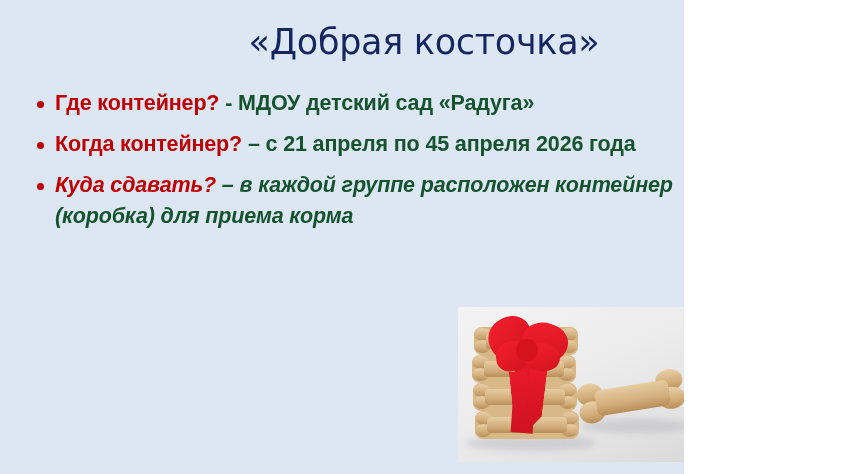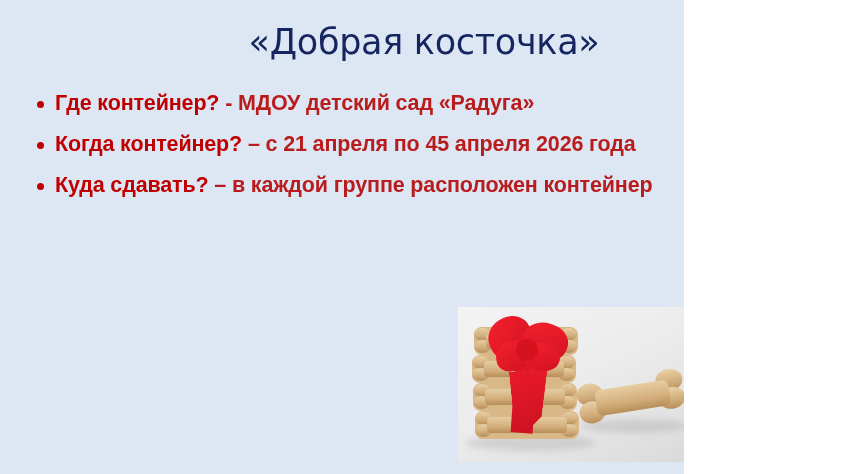--- a/index.html
+++ b/index.html
@@ -45,35 +45,36 @@
     font-size: 21.5px;
     font-weight: bold;
     line-height: 21px;
     margin-bottom: 20px;
     color: #1a7fd4;
     white-space: normal;
     letter-spacing: -0.15px;
   }
   .bullet-item:last-child {
     margin-bottom: 17px;
+    font-style: italic;
   }
   .bullet-dot {
     position: absolute;
     left: 4px;
     top: 8px;
     width: 7px;
     height: 7px;
     border-radius: 50%;
     background: #c00000;
   }
   .q-red {
     color: #c00000;
   }
   .a-blue {
-    color: #b91c1c;
+    color: #14532d;
   }
   .wrap-line {
     display: block;
     margin-top: 10px;
   }
   #treat-photo {
     position: absolute;
     left: 458px;
     top: 307px;
     width: 243px;
@@ -167,21 +168,21 @@
 
     <div class="bullet-item">
       <span class="bullet-dot"></span>
       <span class="q-red">Когда контейнер?</span><span class="a-blue"> – с 21 апреля по 45 апреля 2026 года</span>
     </div>
 
 
 
     <div class="bullet-item">
       <span class="bullet-dot"></span>
-      <span class="q-red">Куда сдавать?</span><span class="a-blue"> – в каждой группе расположен контейнер</span>
+      <span class="q-red">Куда сдавать?</span><span class="a-blue"> – в каждой группе расположен контейнер</span><span class="a-blue wrap-line">(коробка) для приема корма</span>
     </div>
 
   </div>
 
   <div id="treat-photo">
     <div class="photo-inner">
 
       <div class="shadow" style="left:8px; top:128px; width:130px; height:16px;"></div>
       <div class="shadow" style="left:122px; top:112px; width:108px; height:14px;"></div>
 

